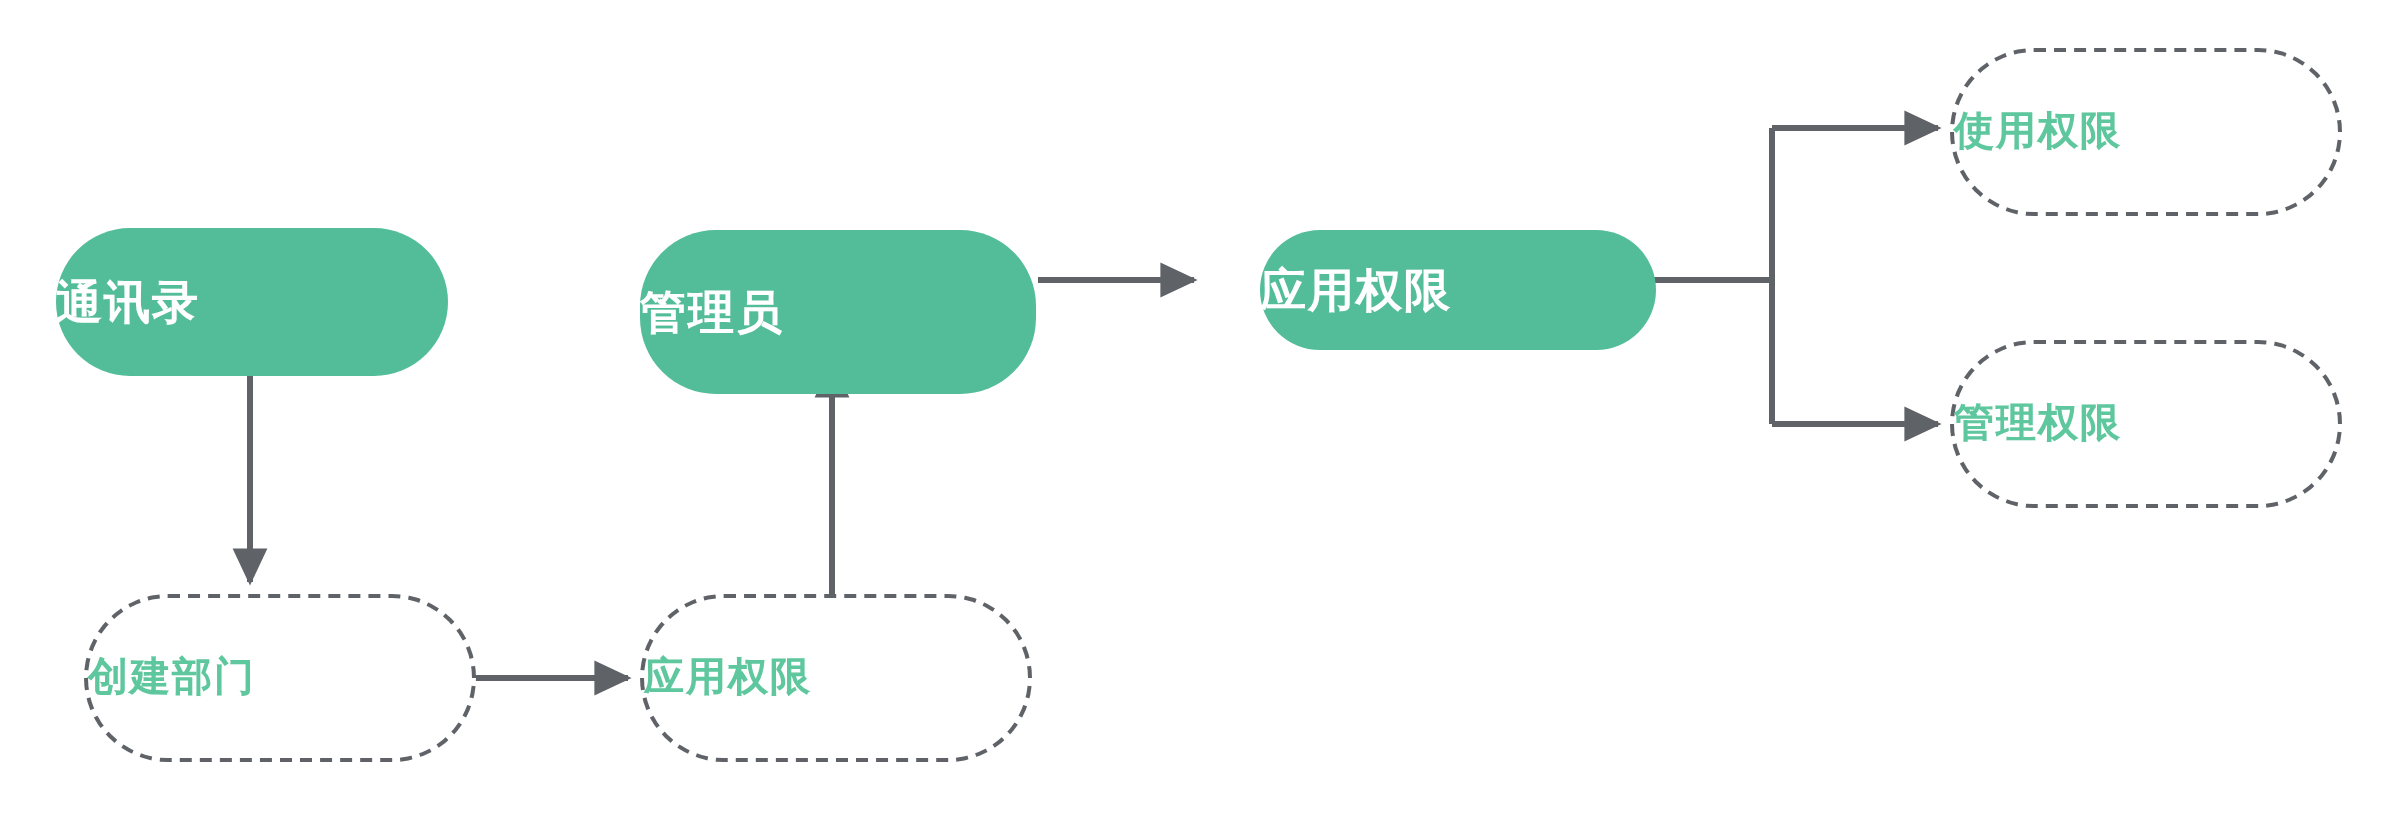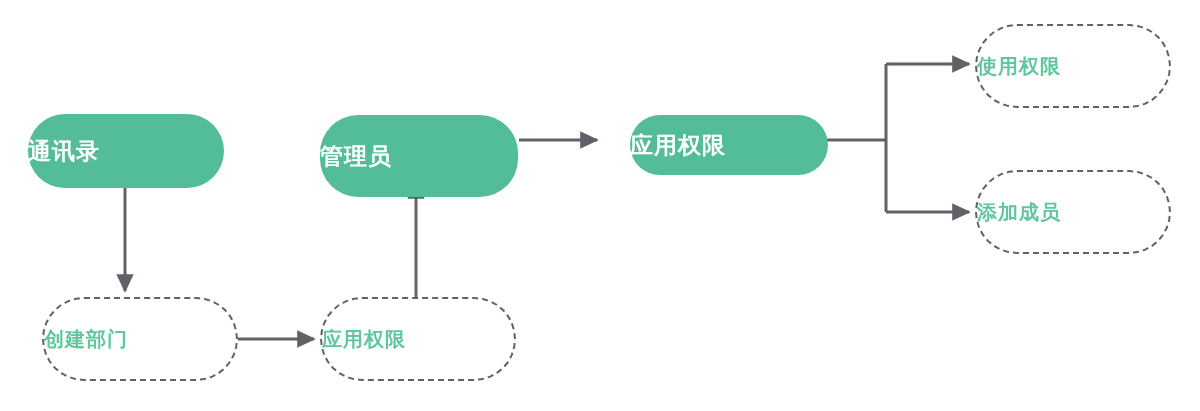--- a/index.html
+++ b/index.html
@@ -115,16 +115,16 @@
 
   <div class="node solid" style="left:630px; top:103px; width:198px; height:60px;">
     <span class="node-label">应用权限</span>
   </div>
 
   <div class="node dashed" style="left:975px; top:24px; width:196px; height:84px;">
     <span class="node-label">使用权限</span>
   </div>
 
   <div class="node dashed" style="left:975px; top:170px; width:196px; height:84px;">
-    <span class="node-label">添加成员</span>
+    <span class="node-label">管理权限</span>
   </div>
 
 </div>
 
 </body></html>

